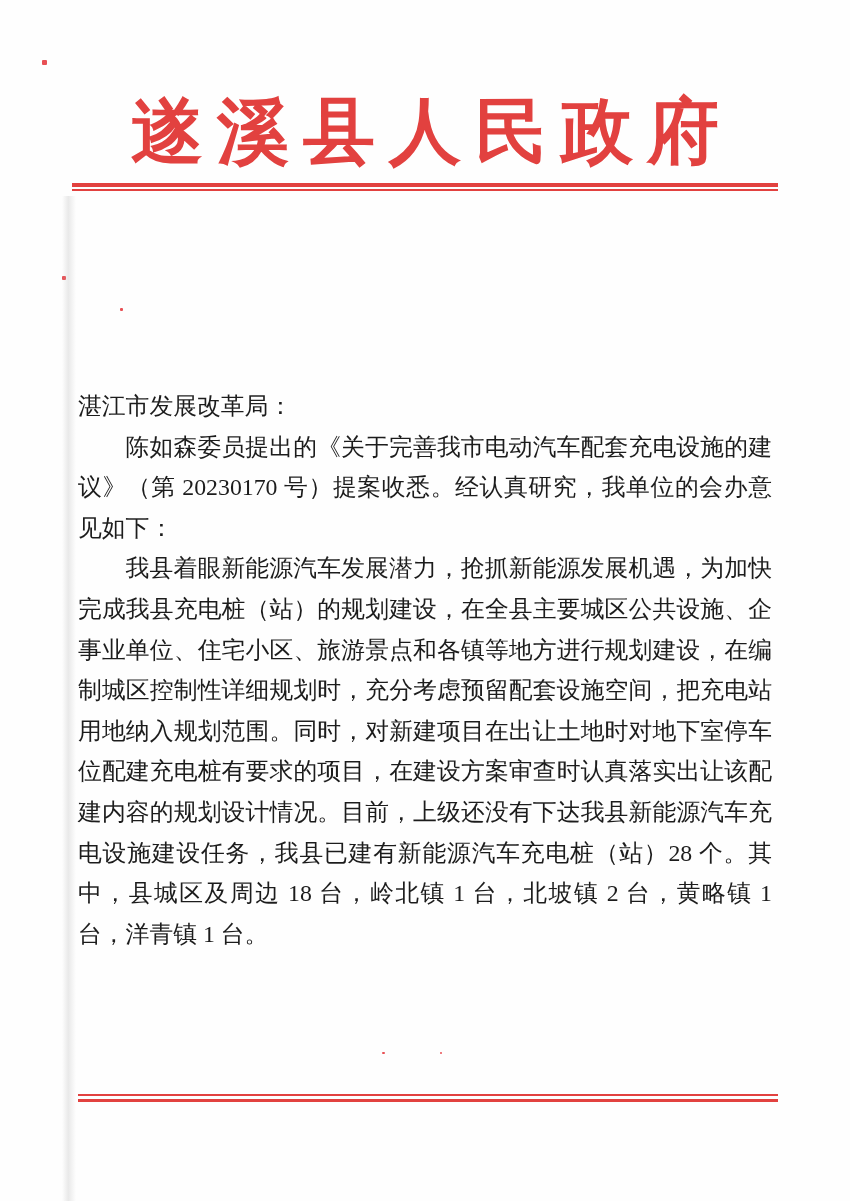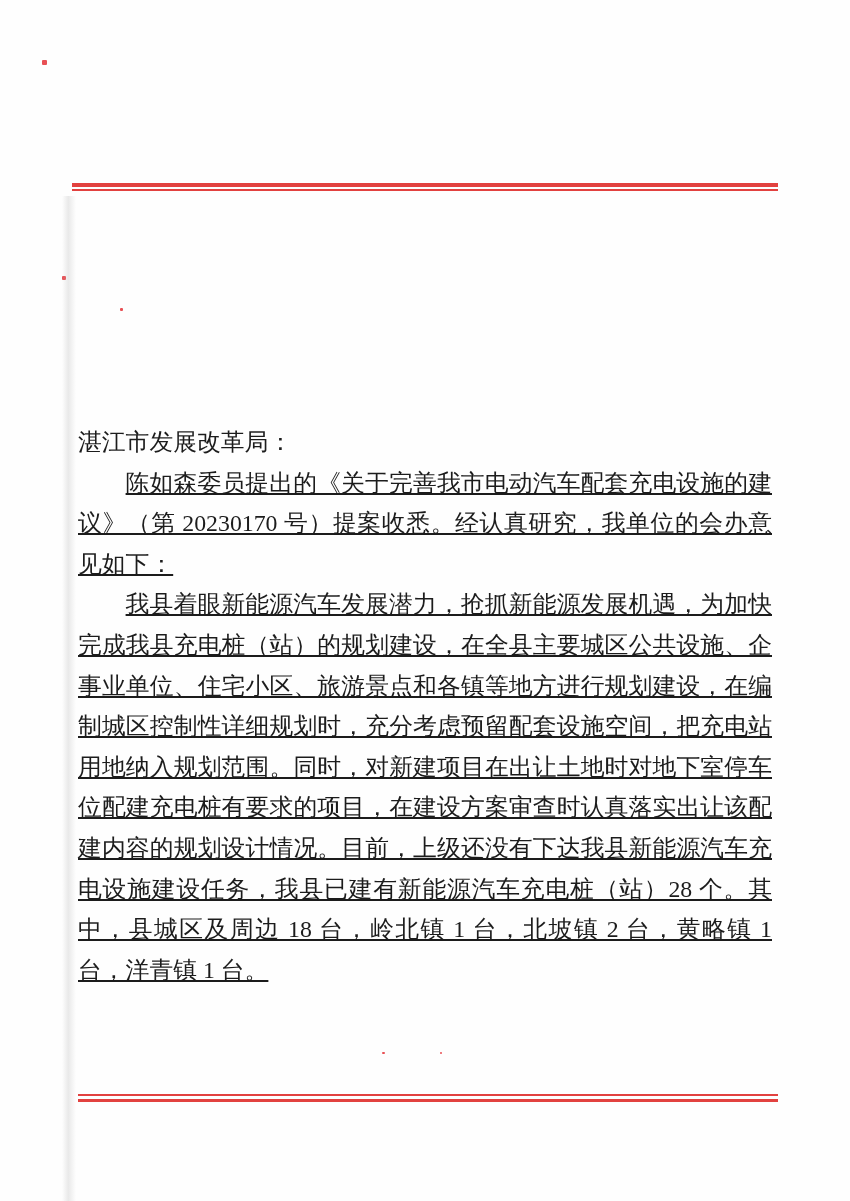--- a/index.html
+++ b/index.html
@@ -80,25 +80,23 @@
     width: 694px;
     font-size: 23.8px;
     line-height: 40.6px;
     color: #1c1c1c;
     text-align: justify;
     text-align-last: left;
   }
   .doc-body p {
     margin: 0;
     text-indent: 2em;
-    text-decoration: underline;
   }
   .salutation {
     text-indent: 0;
-    margin-top: 36px;
   }
   
   .speck {
     position: absolute;
     background: #e85055;
     border-radius: 1px;
     pointer-events: none;
   }
   .speck-1 { left: 42px;  top: 60px;   width: 5px; height: 5px; }
   .speck-2 { left: 62px;  top: 276px;  width: 4px; height: 4px; }
@@ -112,20 +110,21 @@
 <div class="page">
 
   <div class="speck speck-1"></div>
   <div class="speck speck-2"></div>
   <div class="speck speck-3"></div>
   <div class="speck speck-4"></div>
   <div class="speck speck-5"></div>
 
   <div class="scan-shadow"></div>
 
+  <div class="letterhead">遂溪县人民政府</div>
 
   <div class="red-rule rule-top">
     <div class="bar bar-a"></div>
     <div class="spacer"></div>
     <div class="bar bar-b"></div>
   </div>
 
   <div class="doc-title">
 
     </div>

